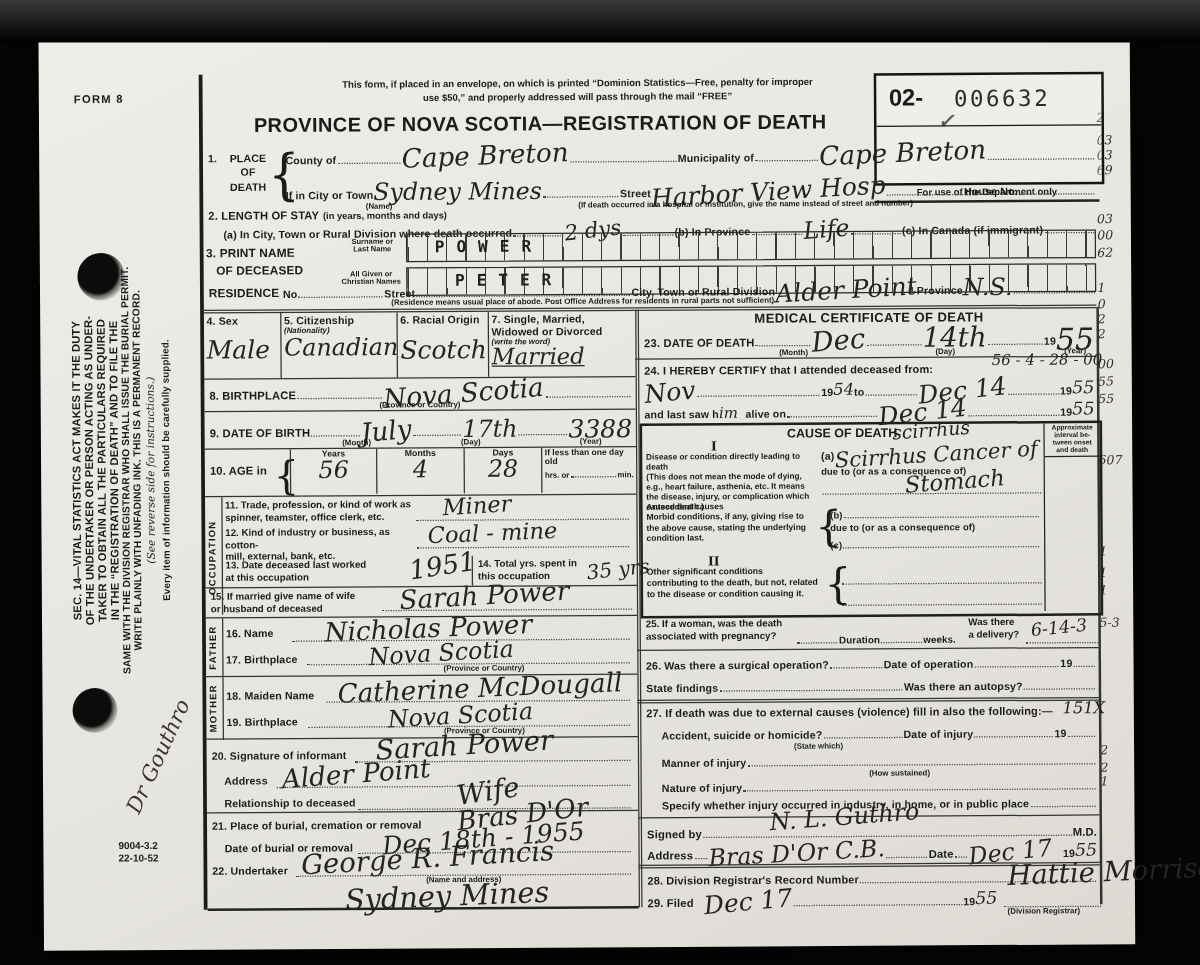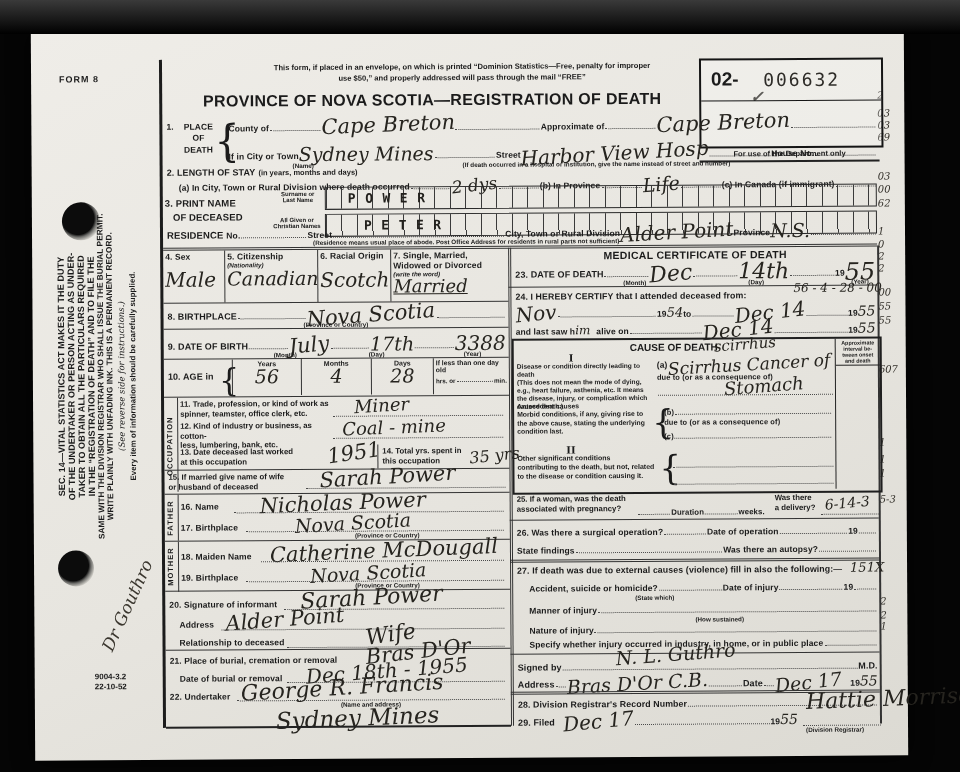--- a/index.html
+++ b/index.html
@@ -119,21 +119,21 @@
     <div class="abs b" style="left:537px;top:93px;width:180px;text-align:center;font-size:7.6px;border-bottom:2px solid #222;padding-bottom:2px;">For use of the Department only</div>
 
     <div class="abs lbl" style="left:4px;top:62px;width:12px;">1.</div>
     <div class="abs lbl" style="left:16px;top:62px;width:40px;text-align:center;line-height:1.35;">PLACE OF DEATH</div>
     <div class="abs brace" style="left:52px;top:58px;font-size:40px;transform:scaleY(1.1);">{</div>
     <div class="row" style="left:66px;top:56px;width:648px;height:18px;">
       <span class="lbl">County of</span>
       <span class="ld"></span>
       <span class="hw" style="font-size:21px;margin-bottom:-3px;transform:rotate(-2deg);">Cape Breton</span>
       <span class="ld" style="flex:2;"></span>
-      <span class="lbl">Approximate of</span>
+      <span class="lbl">Municipality of</span>
       <span class="ld"></span>
       <span class="hw" style="font-size:21px;margin-bottom:-3px;transform:rotate(-2deg);">Cape Breton</span>
       <span class="ld" style="flex:2;"></span>
     </div>
     <div class="row" style="left:66px;top:84px;width:648px;height:18px;">
       <span class="lbl">If in City or Town</span>
       <span class="hw" style="font-size:19px;margin-bottom:-3px;">Sydney Mines</span>
       <span class="ld"></span>
       <span class="lbl">Street</span>
       <span class="hw" style="font-size:20px;margin-bottom:-4px;transform:rotate(-3deg);">Harbor View Hosp</span>
@@ -271,21 +271,21 @@
     <div class="abs" style="left:13px;top:338px;height:94px;border-left:1px solid #333;"></div>
     <div class="abs" style="left:16px;top:340px;width:150px;font-size:7.8px;font-weight:bold;line-height:1.25;">
       <div>11. Trade, profession, or kind of work as</div>
       <div>spinner, teamster, office clerk, etc.</div>
     </div>
     <div class="abs hw" style="left:190px;top:338px;font-size:18px;transform:rotate(-3deg);">Miner</div>
     <div class="abs ldS" style="left:168px;top:356px;width:170px;"></div>
 
     <div class="abs" style="left:16px;top:362px;width:150px;font-size:7.8px;font-weight:bold;line-height:1.25;">
       <div>12. Kind of industry or business, as cotton-</div>
-      <div>less, lumbering, bank, etc.</div>
+      <div>mill, external, bank, etc.</div>
     </div>
     <div class="abs hw" style="left:178px;top:360px;font-size:18px;transform:rotate(-2deg);">Coal - mine</div>
     <div class="abs ldS" style="left:168px;top:378px;width:170px;"></div>
 
     <div class="abs" style="left:16px;top:388px;width:140px;font-size:7.8px;font-weight:bold;line-height:1.25;">
       <div>13. Date deceased last worked</div>
       <div>at this occupation</div>
     </div>
     <div class="abs hw" style="left:163px;top:384px;font-size:21px;transform:rotate(-8deg);">1951</div>
     <div class="abs" style="left:213px;top:386px;height:24px;border-left:1px solid #333;"></div>

